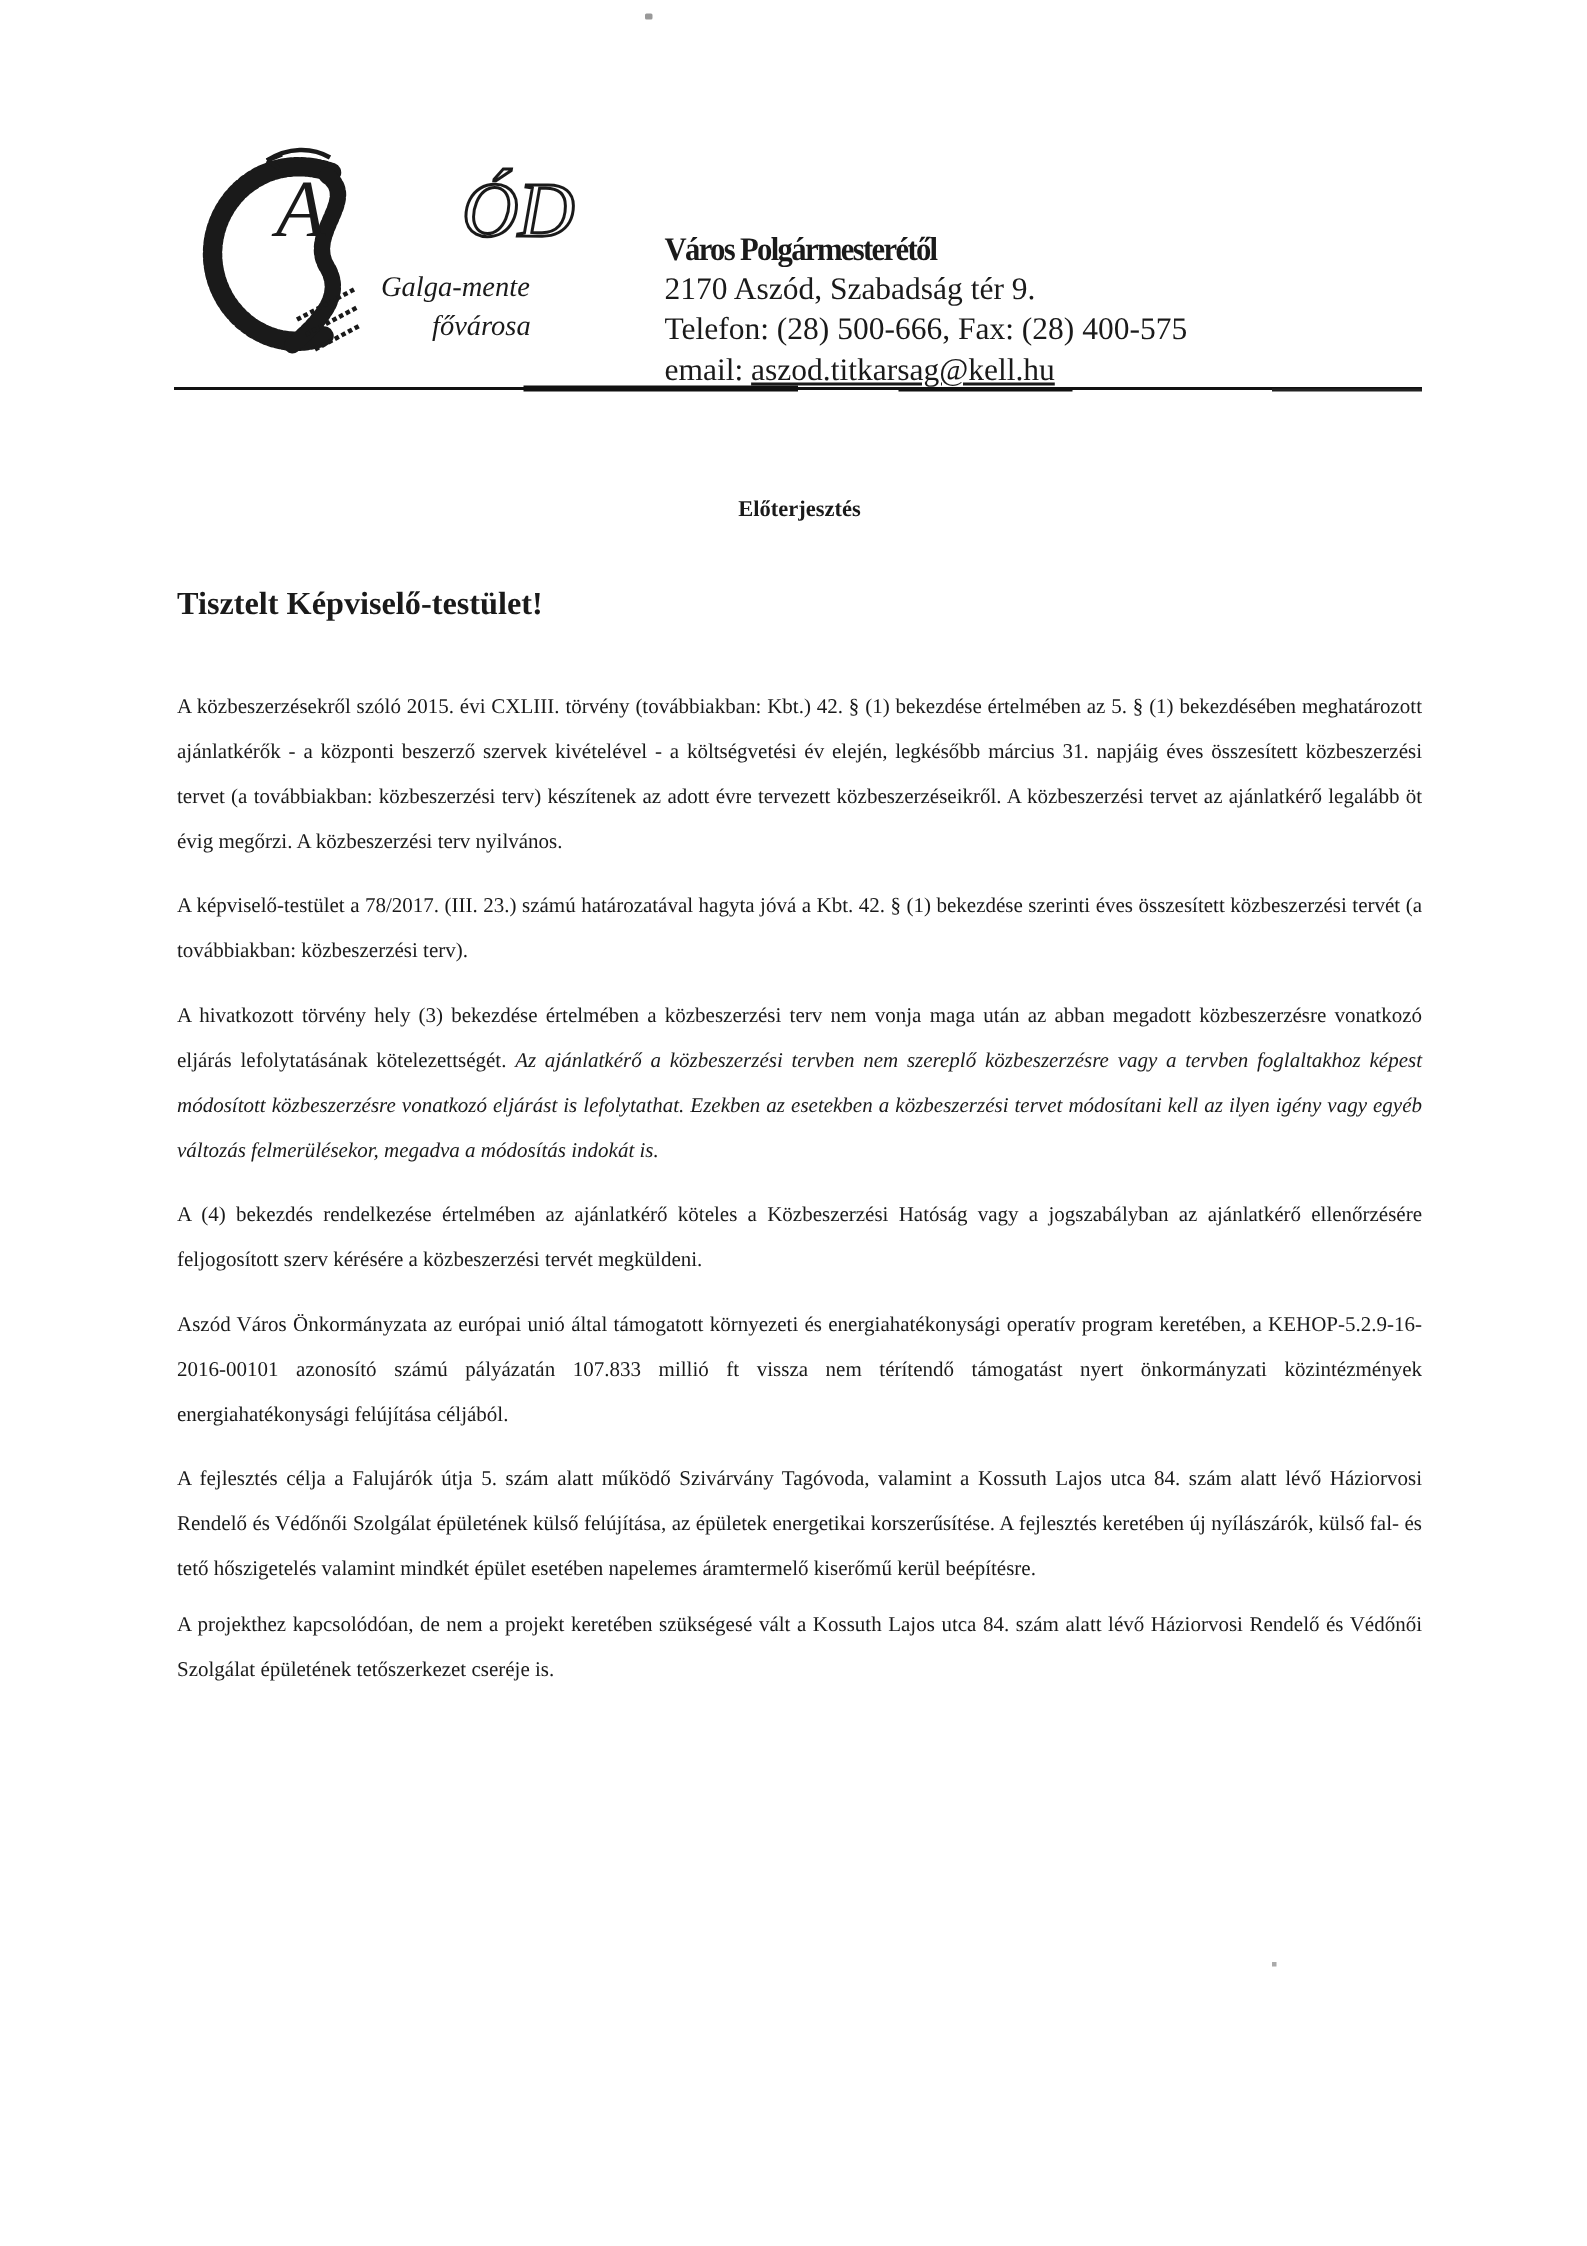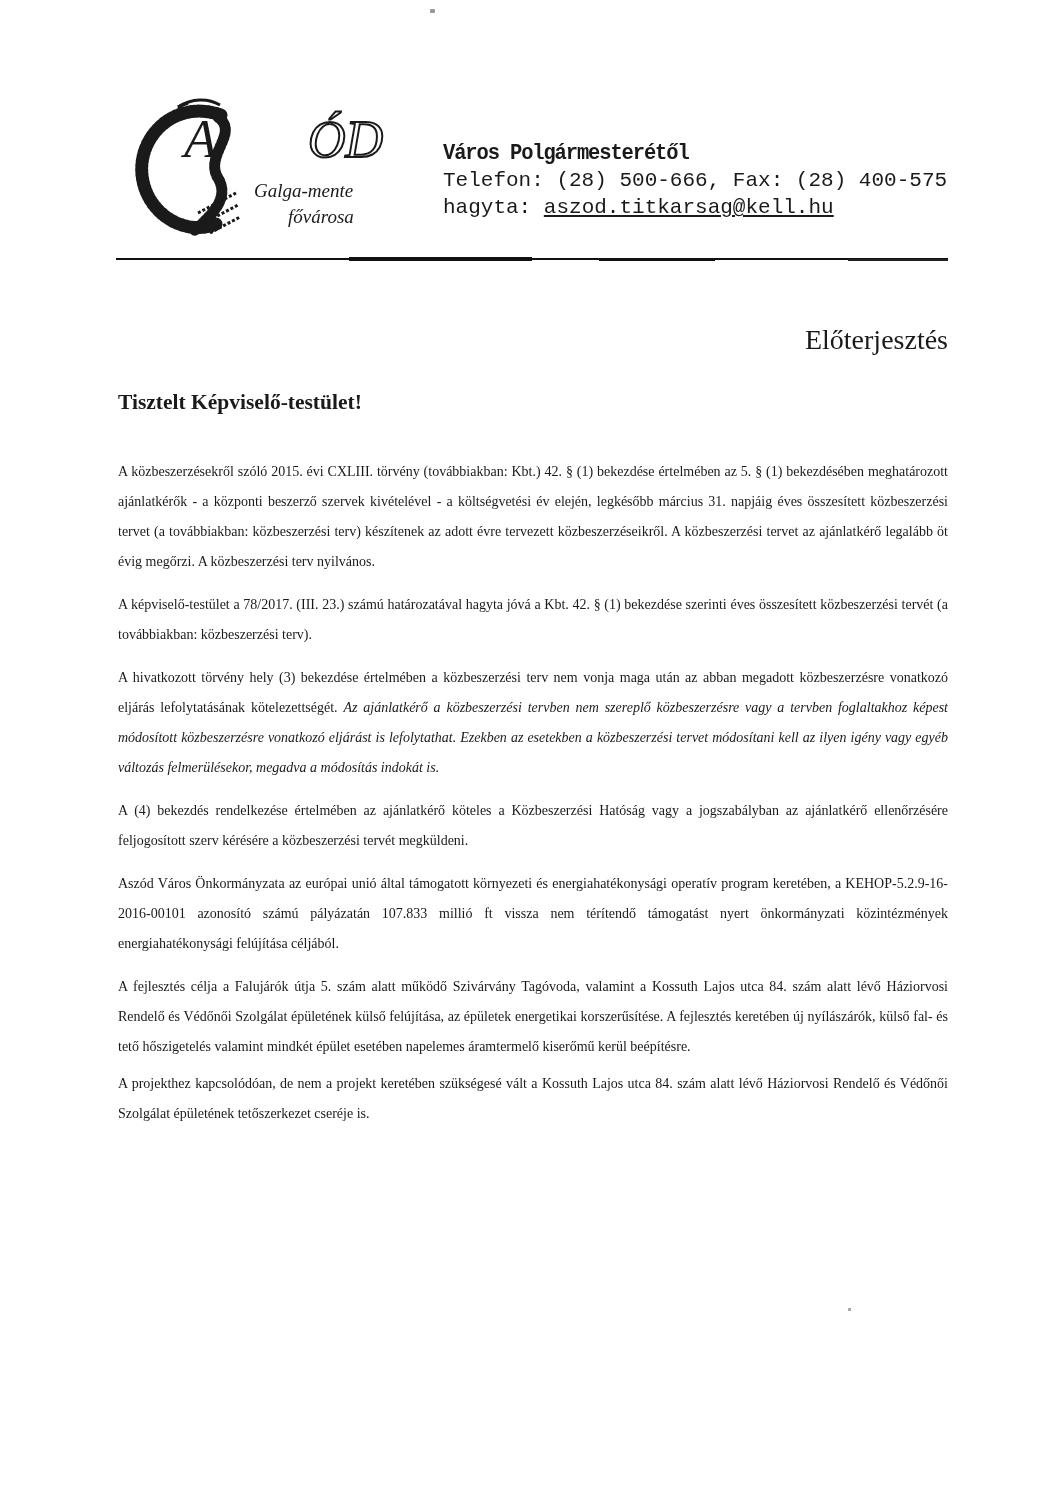--- a/index.html
+++ b/index.html
@@ -17,44 +17,44 @@
     overflow: hidden;
   }
   
   .speck { position: absolute; background: #777; }
   .speck.s1 { left: 430px; top: 9px; width: 5px; height: 4px; background:#999; border-radius:1px; }
   .speck.s2 { left: 848px; top: 1308px; width: 3px; height: 3px; background:#aaa; }
 
   
   .header-area { position: relative; height: 262px; }
   .logo { position: absolute; left: 126px; top: 93px; width: 272px; height: 156px; }
-  .contact { position: absolute; left: 443px; top: 140px; font-size: 21px; line-height: 27px; white-space: nowrap; font-family: Liberation Mono, monospace; }
+  .contact { position: absolute; left: 443px; top: 152px; font-size: 21px; line-height: 27px; white-space: nowrap; }
   .contact .office {
     font-weight: bold;
     letter-spacing: -1.2px;
     transform: scaleX(0.93);
     transform-origin: left center;
     font-size: 22px;
   }
   .contact .email-addr { text-decoration: underline; }
   .rule {
     position: absolute; left: 116px; right: 110px; top: 258px; height: 2px;
     background: #111;
   }
   .rule .blob1 { position: absolute; left: 28%; top: -1px; width: 22%; height: 4px; background: #111; }
   .rule .blob2 { position: absolute; left: 58%; top: 0px; width: 14%; height: 3px; background: #111; }
   .rule .blob3 { position: absolute; left: 88%; top: 1px; width: 12%; height: 2px; background: #222; }
 
   
   .content { margin: 0 110px 0 118px; }
   .doc-title {
     margin-top: 64px;
-    text-align: right;
-    font-weight: normal;
-    font-size: 28px;
+    text-align: center;
+    font-weight: bold;
+    font-size: 15px;
     line-height: 28px;
   }
   .doc-subtitle {
     text-align: center;
     font-weight: bold;
     font-size: 22px;
     line-height: 28px;
   }
   .salutation {
     margin-top: 36px;
@@ -103,22 +103,23 @@
 
         <text x="182" y="64" font-size="52" font-style="italic" fill="#ffffff" stroke="#1a1a1a" stroke-width="2">ÓD</text>
 
         <text x="128" y="104" font-size="19" font-style="italic" fill="#1a1a1a">Galga-mente</text>
         <text x="162" y="130" font-size="19" font-style="italic" fill="#1a1a1a">fővárosa</text>
       </svg>
     </div>
 
     <div class="contact">
       <div class="office">Város Polgármesterétől</div>
+      <div>2170 Aszód, Szabadság tér 9.</div>
       <div>Telefon: (28) 500-666, Fax: (28) 400-575</div>
-      <div><span>hagyta: </span><span class="email-addr">aszod.titkarsag@kell.hu</span></div>
+      <div><span>email: </span><span class="email-addr">aszod.titkarsag@kell.hu</span></div>
     </div>
 
     <div class="rule">
       <div class="blob1"></div>
       <div class="blob2"></div>
       <div class="blob3"></div>
     </div>
   </div>
 
   <div class="content">

